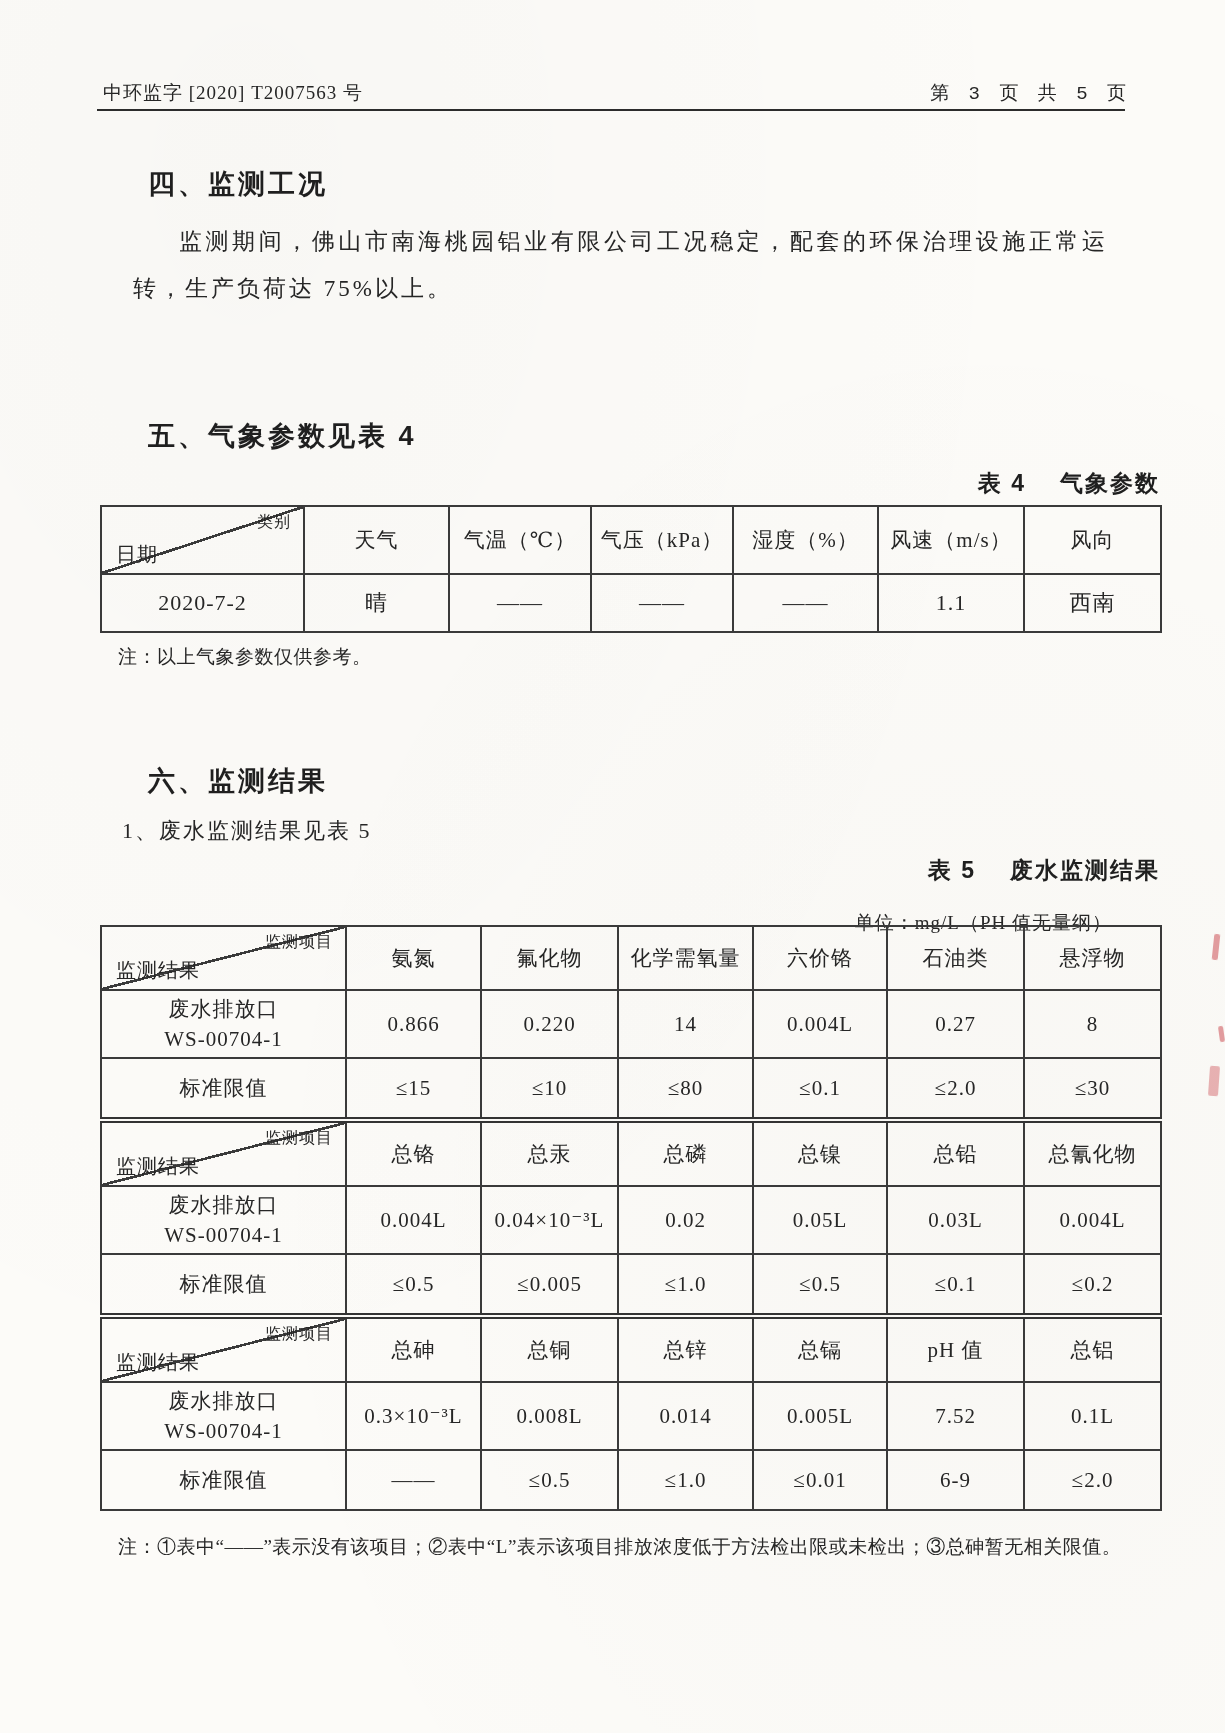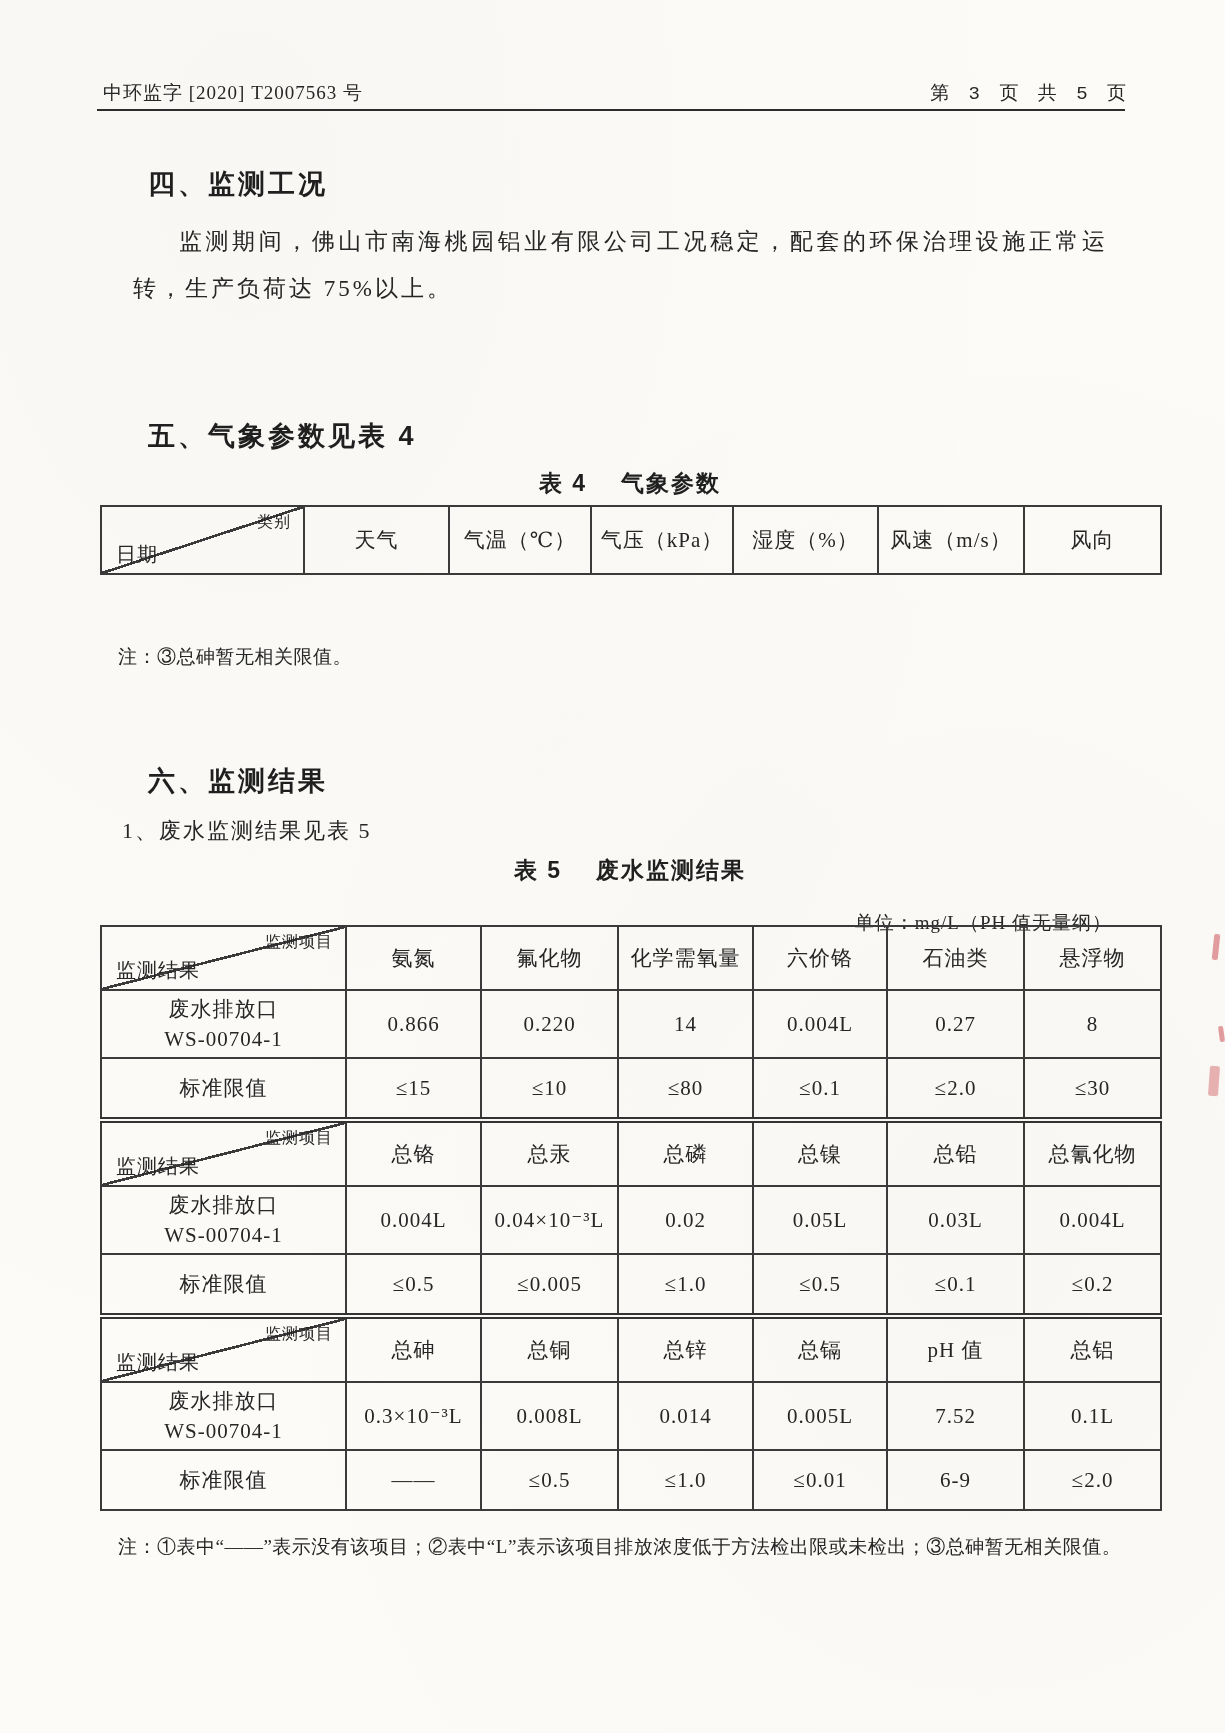--- a/index.html
+++ b/index.html
@@ -31,21 +31,21 @@
 
   .body-para {
     position:absolute; left:133px; top:218px; width:975px; margin:0;
     font-size:23px; line-height:47px; letter-spacing:3px;
     text-indent:2em; text-align:justify;
   }
 
   .subhead { position:absolute; left:122px; top:816px; margin:0; font-size:22px; letter-spacing:2px; }
 
   .caption {
-    position:absolute; left:100px; width:1060px; text-align:center; margin:0;
+    position:absolute; left:100px; width:1060px; text-align:right; margin:0;
     font-family:"Liberation Sans","DejaVu Sans",sans-serif;
     font-weight:700; font-size:23px; letter-spacing:2px; color:#1f1f1f;
   }
   .cap4 { top:468px; }
   .cap5 { top:855px; }
   .cap-title { margin-left:34px; }
 
   .unit { position:absolute; right:105px; top:894px; margin:16px; font-size:19px; letter-spacing:1px; }
 
   
@@ -121,23 +121,32 @@
           <span class="diag-top">类别</span>
           <span class="diag-bottom">日期</span>
         </td>
         <td>天气</td>
         <td>气温（℃）</td>
         <td>气压（kPa）</td>
         <td>湿度（%）</td>
         <td>风速（m/s）</td>
         <td>风向</td>
       </tr>
+      <tr class="t4-data">
+        <td>2020-7-2</td>
+        <td>晴</td>
+        <td>——</td>
+        <td>——</td>
+        <td>——</td>
+        <td>1.1</td>
+        <td>西南</td>
+      </tr>
     </tbody>
   </table>
-  <p class="note note4">注：③总砷暂无相关限值。</p>
+  <p class="note note4">注：以上气象参数仅供参考。</p>
 
   <h2 class="sec sec6">六、监测结果</h2>
   <p class="subhead">1、废水监测结果见表 5</p>
 
   <div class="caption cap5">
     <span>表 5</span><span class="cap-title">废水监测结果</span>
   </div>
   <p class="unit">单位：mg/L（PH 值无量纲）</p>
 
   <table class="tbl tbl5">

